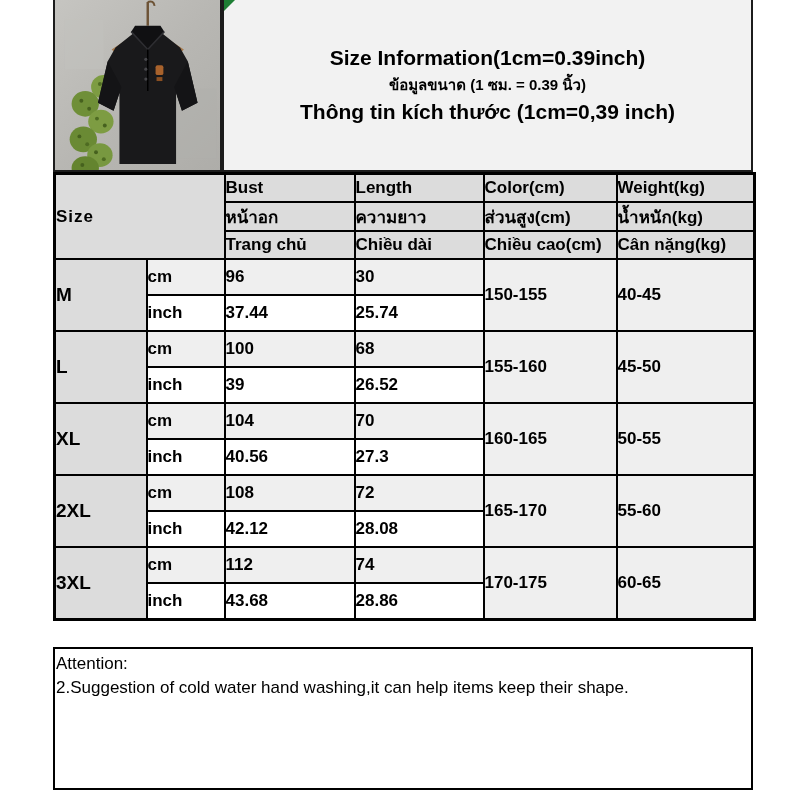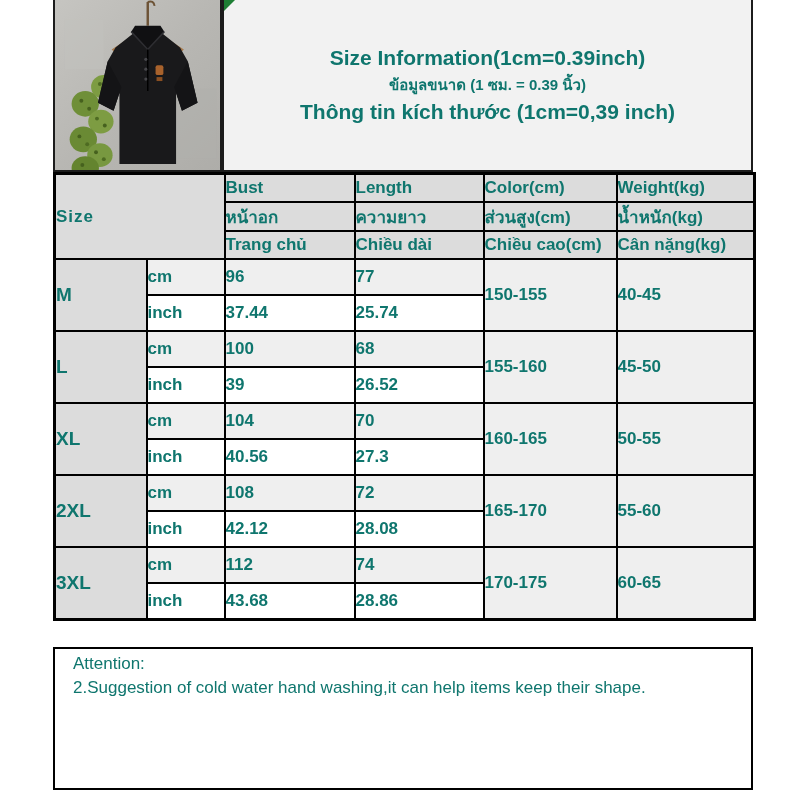--- a/index.html
+++ b/index.html
@@ -1,18 +1,18 @@
 <!DOCTYPE html>
 <html><head>
 <meta charset="utf-8">
 <style>
   html,body{margin:0;padding:0;background:#ffffff;}
   .sheet{
     position:relative;width:800px;height:800px;background:#ffffff;
-    font-family:"Liberation Sans","DejaVu Sans",sans-serif;color:#0f766e;
+    font-family:"Liberation Sans","DejaVu Sans",sans-serif;color:#000000;
     overflow:hidden;
     border-radius:30px;
   }
   
   .product-photo{
     position:absolute;left:53px;top:0;width:169px;height:172px;
     border:2px solid #1c1c1c;border-top:none;box-sizing:border-box;
     overflow:hidden;background:#bdbcb8;
   }
   .product-photo svg{display:block;width:100%;height:100%;}
@@ -44,21 +44,21 @@
   .size-head{background:#dcdcdc;font-weight:bold;font-size:36px;letter-spacing:1px;}
   .drow td{height:34px;font-weight:bold;font-size:17px;margin-top:24px;}
   td.sizelbl{background:#dcdcdc;font-size:19px;font-weight:bold;}
   td.cmbg{background:#efefef;}
   td.inbg{background:#ffffff;}
   td.rangebg{background:#efefef;font-weight:bold;}
   
   .attention-box{
     position:absolute;left:53px;top:647px;width:700px;height:143px;box-sizing:border-box;
     border:2px solid #000;background:#fff;
-    font-size:17px;line-height:1.42;padding:3px 18px;
+    font-size:17px;line-height:1.42;padding:3px 1px;
   }
 </style>
 </head>
 <body>
 
 <div class="sheet">
 
   <div class="product-photo">
     <svg viewBox="0 0 169 172" preserveAspectRatio="none">
       <defs>
@@ -151,21 +151,21 @@
         <td>Trang chủ</td>
         <td>Chiều dài</td>
         <td>Chiều cao(cm)</td>
         <td>Cân nặng(kg)</td>
       </tr>
 
       <tr class="drow">
         <td class="sizelbl" rowspan="2">M</td>
         <td class="cmbg">cm</td>
         <td class="cmbg">96</td>
-        <td class="cmbg">77</td>
+        <td class="cmbg">30</td>
         <td class="rangebg" rowspan="2">150-155</td>
         <td class="rangebg" rowspan="2">40-45</td>
       </tr>
       <tr class="drow">
         <td class="inbg">inch</td>
         <td class="inbg">37.44</td>
         <td class="inbg">25.74</td>
       </tr>
 
       <tr class="drow">

